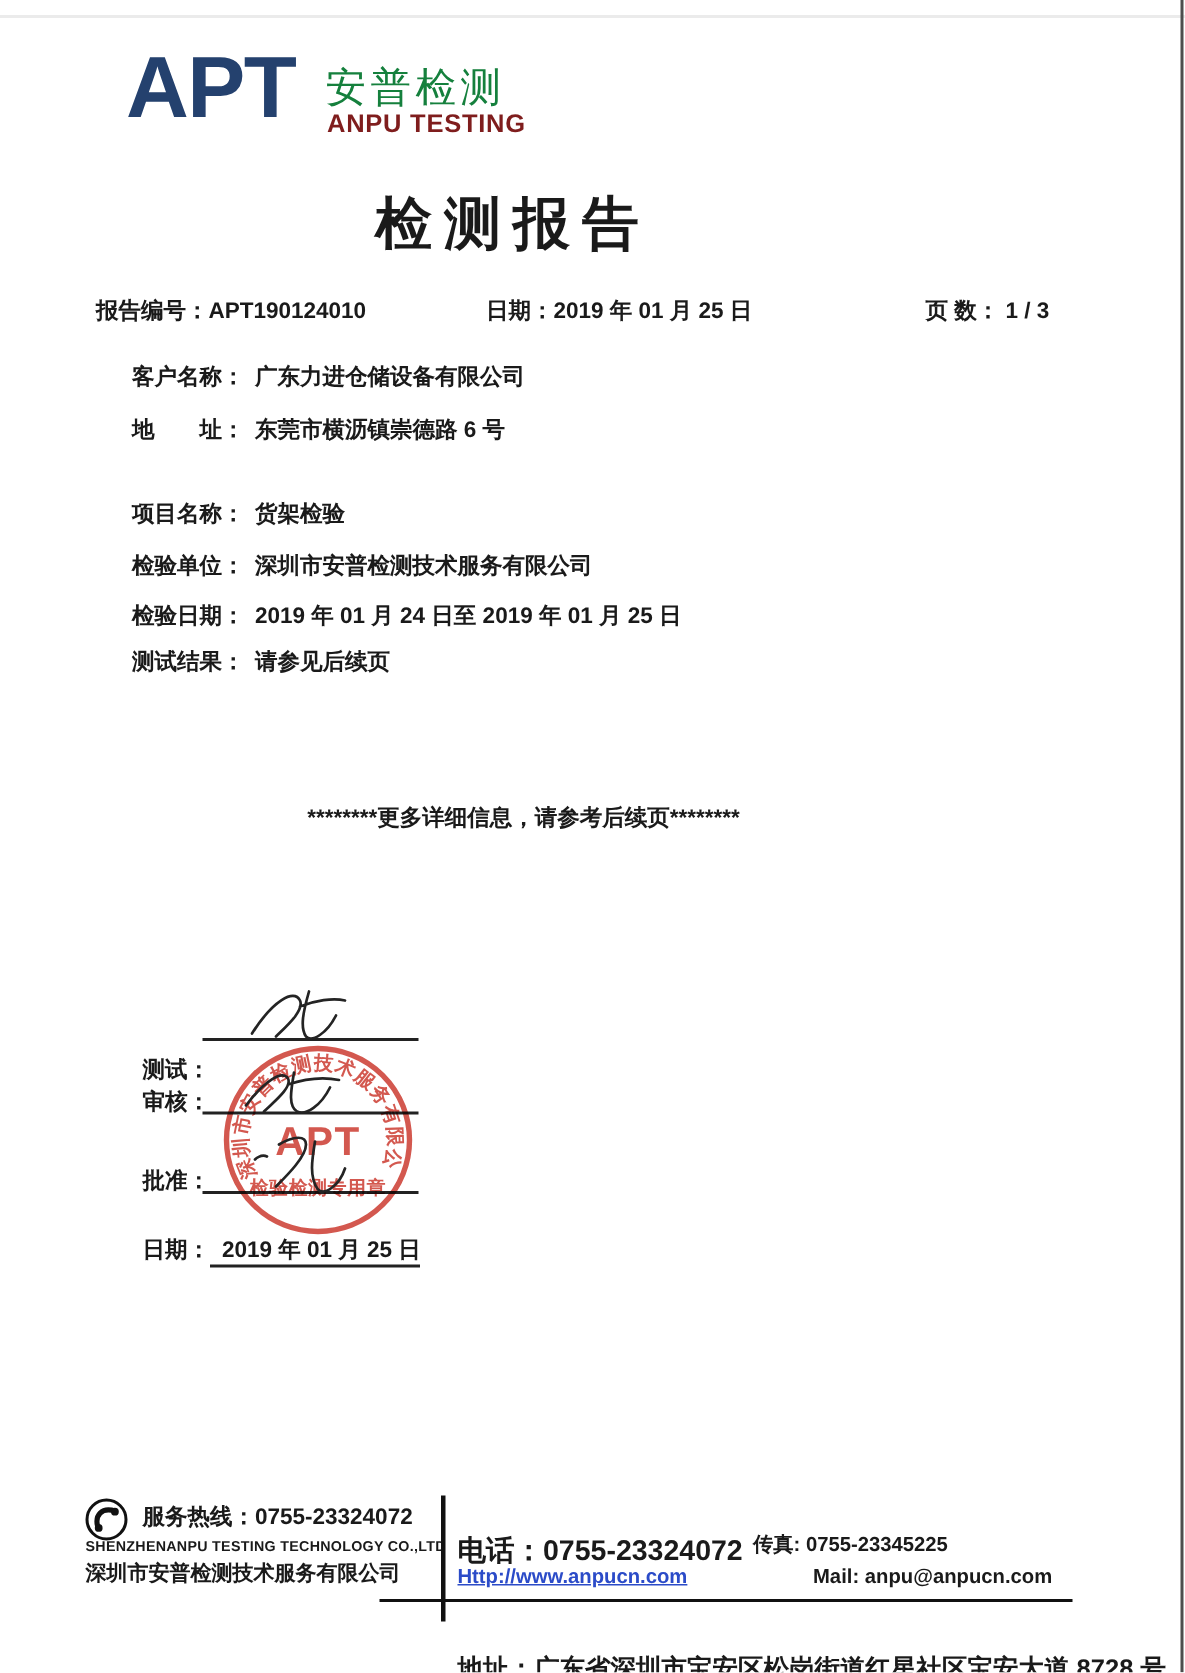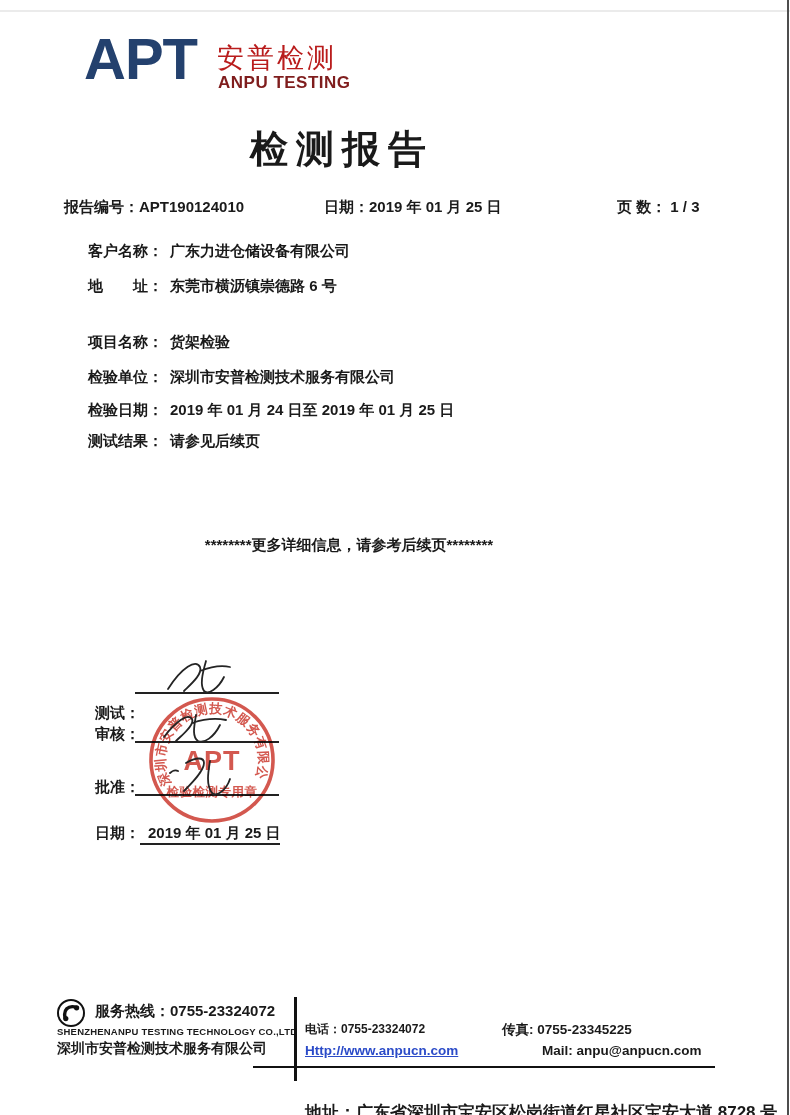--- a/index.html
+++ b/index.html
@@ -37,38 +37,38 @@
   .sig-date-val{left:148px;top:824px;}
   
   .stamp{left:147px;top:695px;width:130px;height:130px;mix-blend-mode:multiply;opacity:0.92;}
   .handwriting{left:130px;top:645px;width:170px;height:170px;pointer-events:none;}
   
   .f-hotline{left:95px;top:1002px;font-size:15px;font-weight:700;}
   .f-en{left:57px;top:1026px;font-size:9.5px;font-weight:700;letter-spacing:0.2px;}
   .f-cn{left:57px;top:1040px;font-size:14px;font-weight:700;}
   .f-divider{left:294px;top:997px;width:3px;height:84px;background:#111;}
   .f-r1{left:305px;top:1054px;font-size:17px;font-weight:700;margin-top:47px;}
-  .f-r2a{left:305px;top:1021px;font-size:12px;font-weight:700;}
+  .f-r2a{left:305px;top:1021px;font-size:19px;font-weight:700;}
   .f-r2b{left:502px;top:1021px;font-size:13.5px;font-weight:700;}
   .f-r3a{left:305px;top:1043px;font-size:13.5px;font-weight:700;text-decoration:underline;}
   .f-r3b{left:502px;top:1043px;font-size:13.5px;font-weight:700;padding-left:40px;}
   .f-bottomline{left:253px;top:1066px;width:462px;height:0;border-top:2px solid #111;}
   .phone-icon{left:56px;top:998px;width:30px;height:30px;}
   a{color:inherit;text-decoration:inherit;cursor:pointer;}
 </style>
 </head>
 <body>
 
 <div class="page">
 
   <div class="abs scan-top"></div>
   <div class="abs scan-right"></div>
 
   <div class="abs logo-apt" style="color:#24416e">APT</div>
-  <div class="abs logo-cn" style="color:#b91c1c">安普检测</div>
+  <div class="abs logo-cn" style="color:#15803d">安普检测</div>
   <div class="abs logo-en" style="color:#7f1d1d">ANPU TESTING</div>
 
   <div class="abs doc-title">检测报告</div>
 
   <div class="abs t15 meta-report"><span>报告编号：</span><span>APT190124010</span></div>
   <div class="abs t15 meta-date"><span>日期：</span><span>2019 年 01 月 25 日</span></div>
   <div class="abs t15 meta-pages"><span>页  数：</span>&nbsp;<span>1 / 3</span></div>
 
   <div class="abs t15 lbl" style="top:242px">客户名称：</div>
   <div class="abs t15 val" style="top:242px">广东力进仓储设备有限公司</div>

